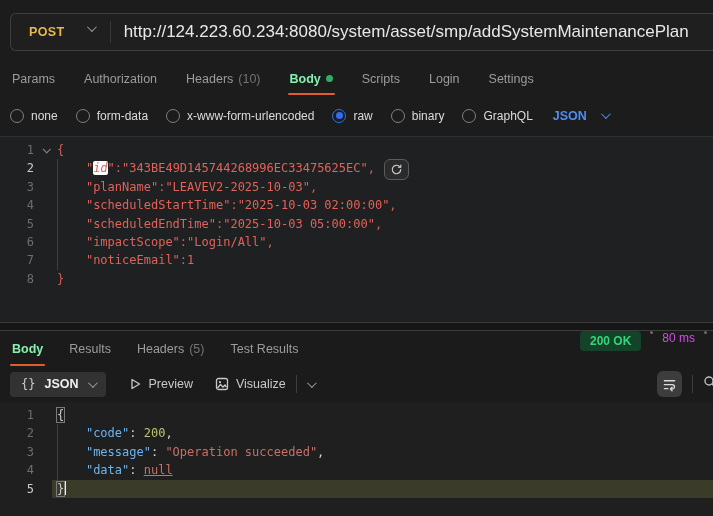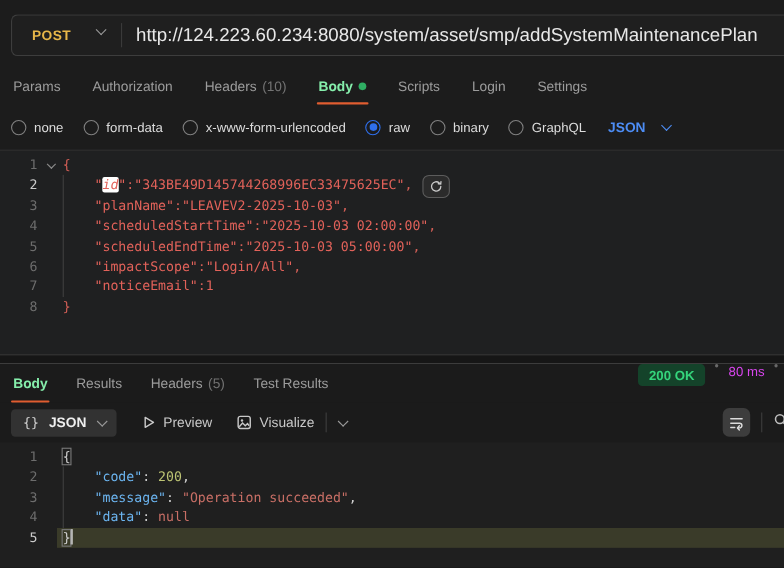--- a/index.html
+++ b/index.html
@@ -58,21 +58,21 @@
   .indent-guide { position:absolute; width:1px; background:#3f3f3f; left:57px; }
   
   #request-editor .tok-str { color:#e2625a; }
   #request-editor .tok-pun { color:#d15e56; }
   #request-editor .tok-num { color:#e2625a; }
   
   #response-editor .tok-key { color:#6cb5f0; }
   #response-editor .tok-pun { color:#cfcfcf; }
   #response-editor .tok-num { color:#bdc474; }
   #response-editor .tok-str { color:#c96f66; }
-  #response-editor .tok-kw  { color:#c96f66; }
+  #response-editor .tok-kw  { color:#c96f66;text-decoration:underline; }
   .tok-hl { background:#ffffff; border-radius:2px;font-style:italic; }
   .tok-bracket { outline:1px solid #7a7a7a; }
   .cursor { display:inline-block; width:1.5px; height:14px; background:#f0f0f0; vertical-align:middle; margin-top:-2px; }
   .inline-action { display:inline-flex; align-items:center; justify-content:center; width:25px; height:21px;
                    border:1px solid #5c5c5c; border-radius:6px; background:#2b2b2b; margin-left:9px;
                    vertical-align:middle; cursor:pointer; }
 
   
   .splitter { height:9px; background:#161616; border-top:1px solid #3c3c3c; border-bottom:1px solid #3c3c3c; cursor:row-resize; }
 

